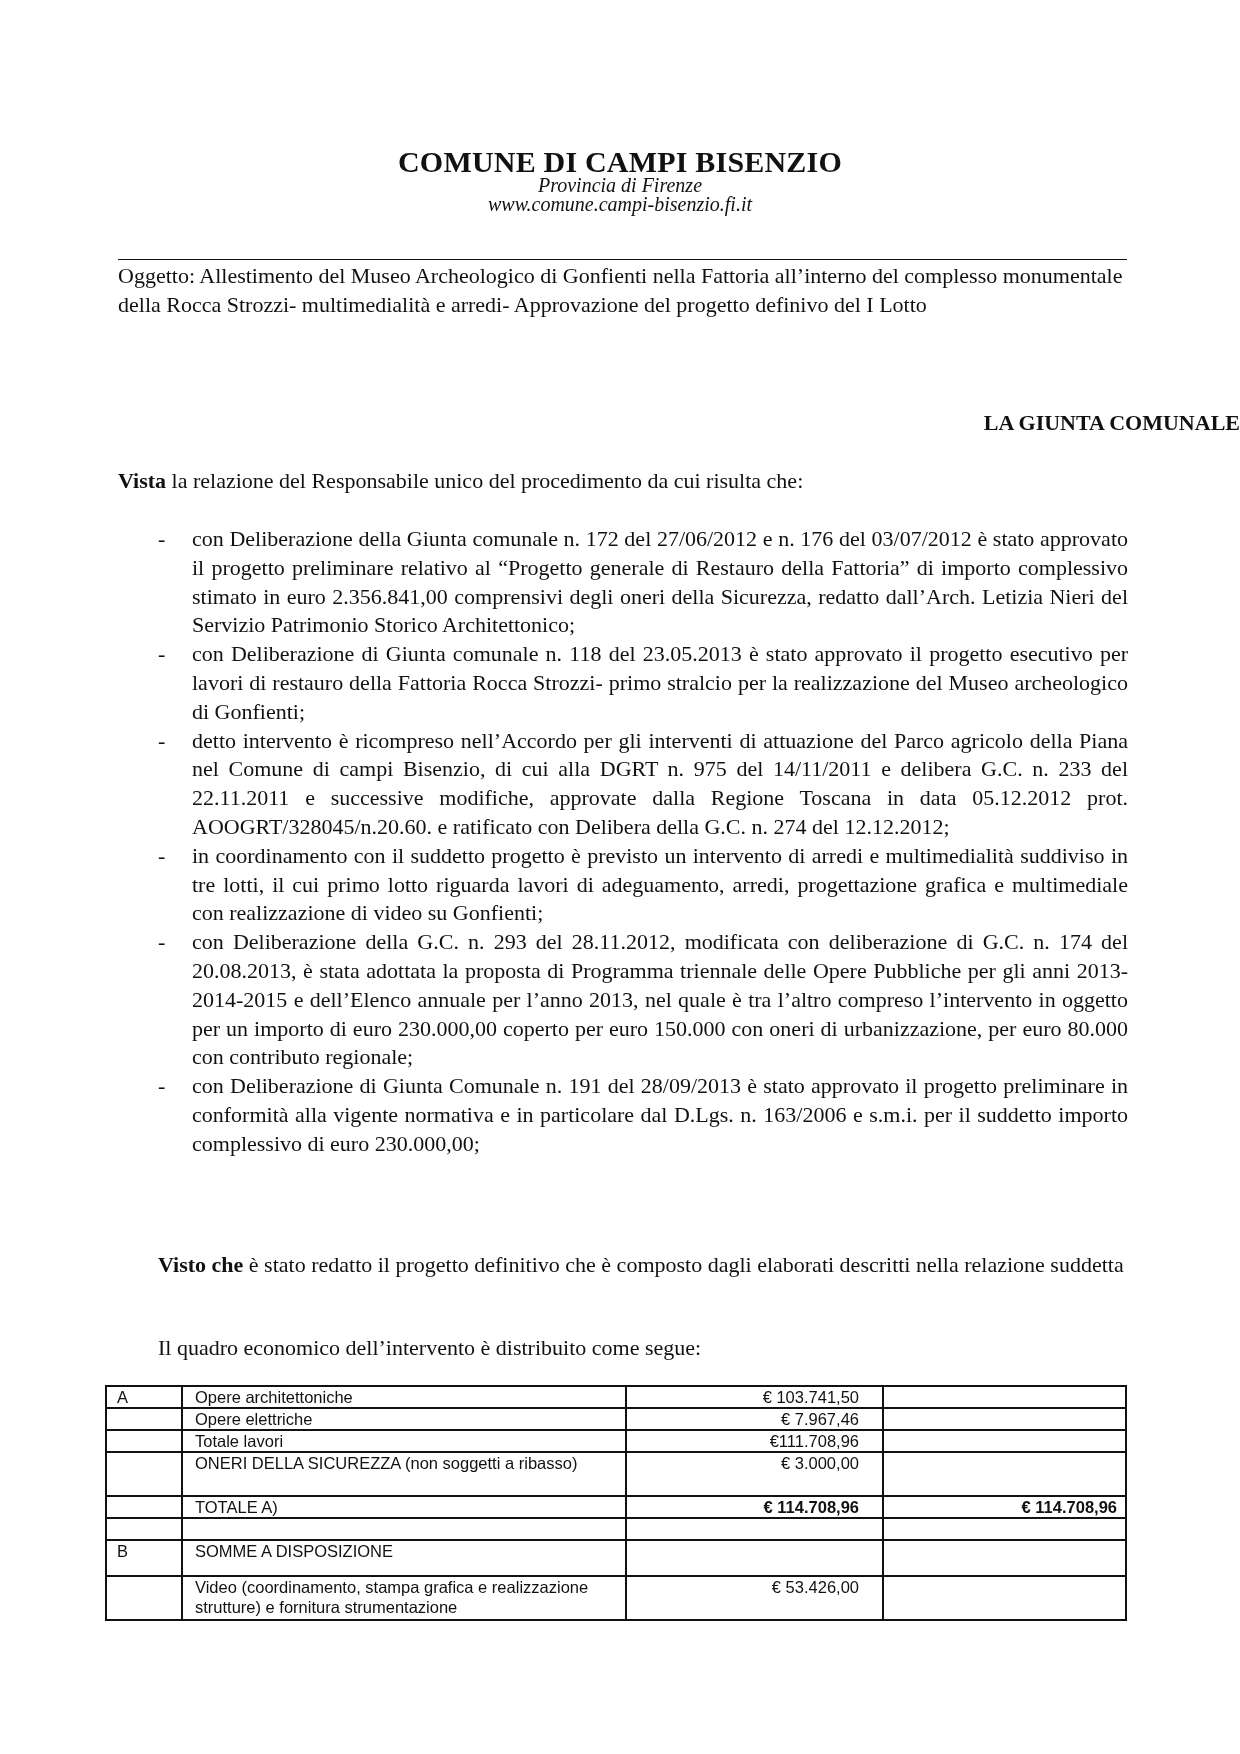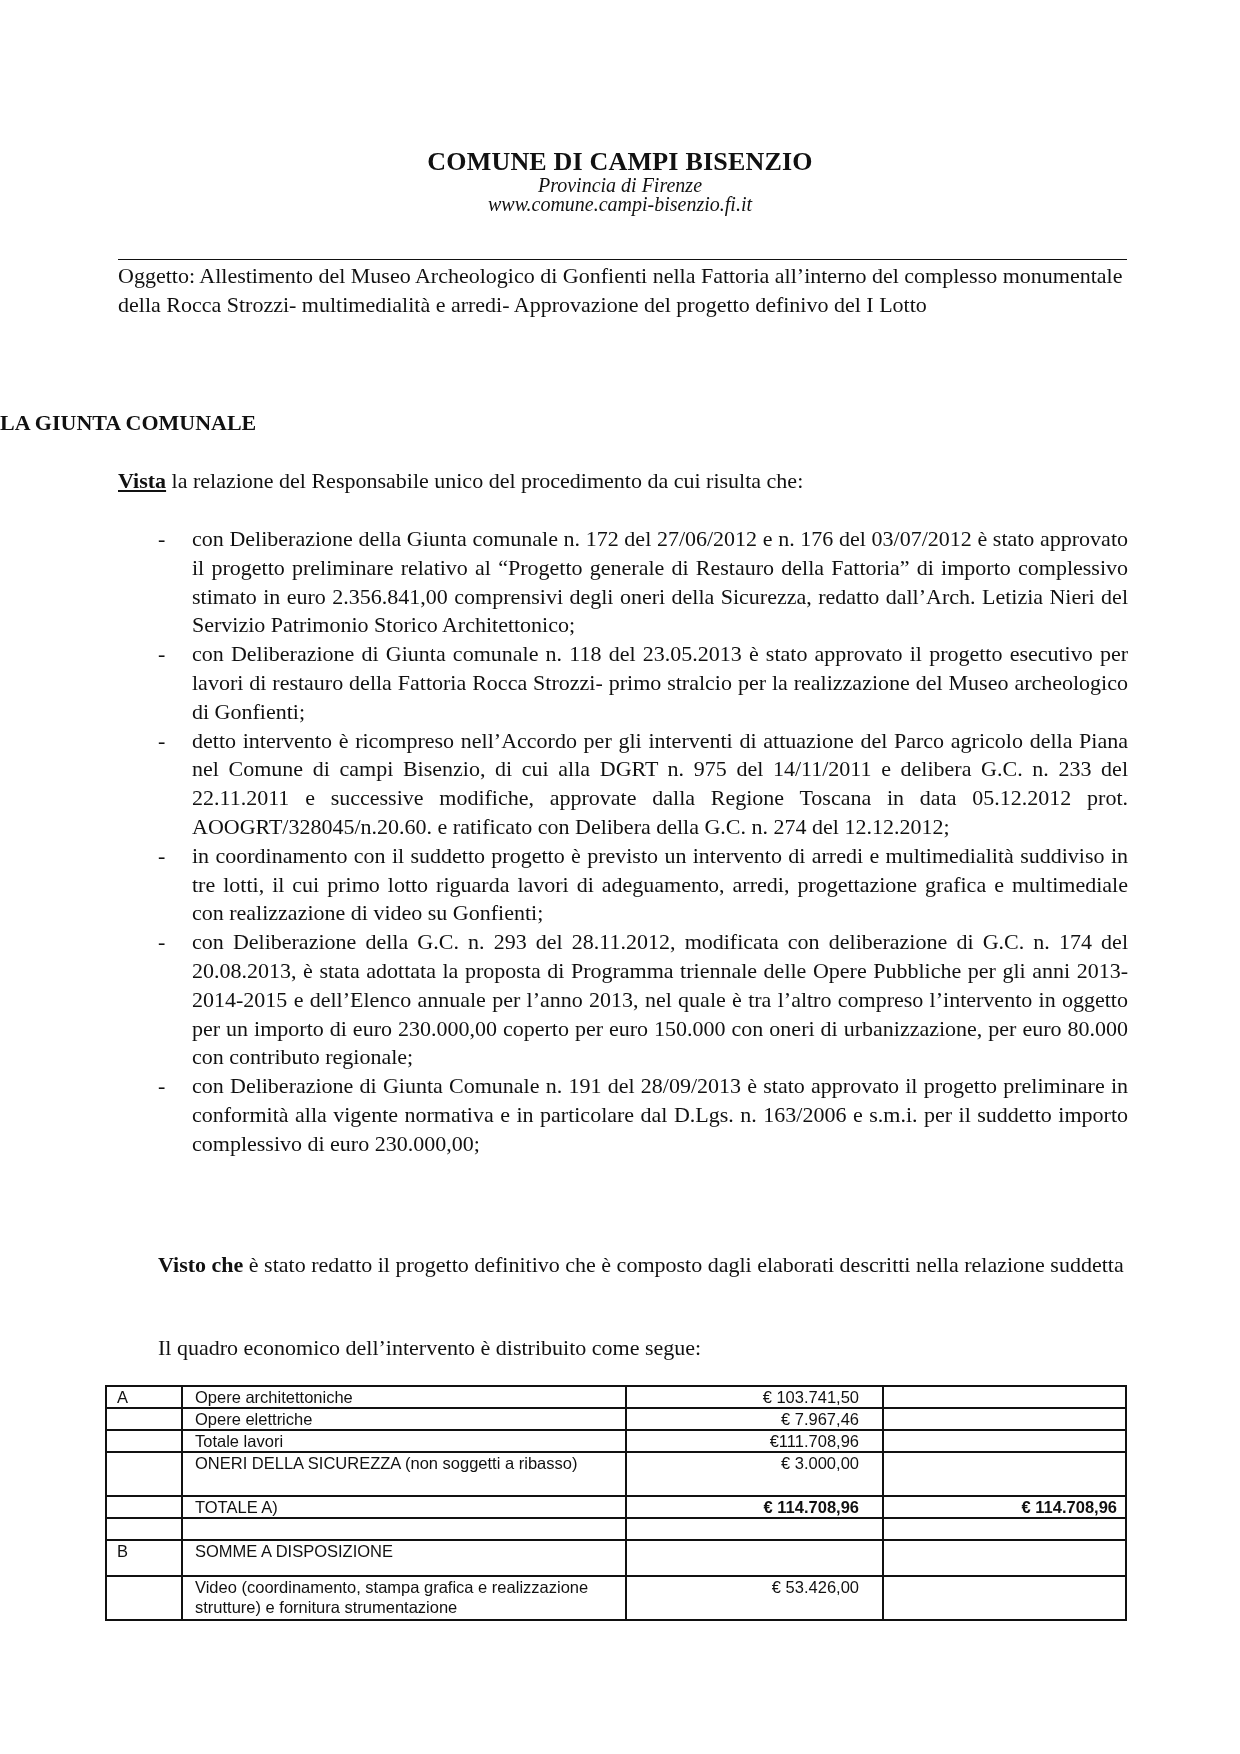--- a/index.html
+++ b/index.html
@@ -1,31 +1,31 @@
 <!DOCTYPE html>
 <html><head>
 <meta charset="utf-8">
 <style>
   html, body { margin: 0; padding: 0; background: #ffffff; }
   body { width: 1240px; height: 1754px; position: relative; overflow: hidden;
          font-family: "Liberation Serif", "DejaVu Serif", serif; color: #111; }
   .page { position: absolute; left: 0; top: 0; width: 1240px; height: 1754px; }
 
   .letterhead { position: absolute; left: 0; width: 1240px; text-align: center; top: 148px; }
-  .lh-name { font-size: 26px; font-weight: bold; letter-spacing: 0.2px; line-height: 28px; text-align: center; }
+  .lh-name { font-size: 30px; font-weight: bold; letter-spacing: 0.2px; line-height: 28px; text-align: center; }
   .lh-line { font-size: 20px; line-height: 19px; font-style: italic; }
 
   .rule { position: absolute; left: 118px; width: 1009px; top: 259px; height: 0; border-top: 1.5px solid #111; }
 
   .subject { position: absolute; left: 118px; width: 1010px; top: 262px; font-size: 22px; line-height: 28.5px; }
 
-  .title { position: absolute; left: 0; width: 1240px; top: 410px; text-align: left; font-size: 22px; font-weight: bold; }
+  .title { position: absolute; left: 0; width: 1240px; top: 410px; text-align: right; font-size: 22px; font-weight: bold; }
 
   .vista { position: absolute; left: 118px; top: 467px; font-size: 22px; line-height: 28px; }
-  .vista b { font-weight: bold; text-decoration: underline; }
+  .vista b { font-weight: bold; }
 
   .bullets { position: absolute; left: 118px; width: 1010px; top: 525px; font-size: 22px; line-height: 28.8px; margin: 0; padding: 0; list-style: none; }
   .bullets li { position: relative; padding-left: 74px; text-align: justify; text-align-last: left; }
   .bullets li .dash { position: absolute; left: 40px; top: 0; }
 
   .visto { position: absolute; left: 118px; width: 1010px; top: 1251px; font-size: 22px; line-height: 28.5px; text-align: justify; text-indent: 40px; }
   .visto b { font-weight: bold; }
 
   .quadro { position: absolute; left: 158px; top: 1334px; font-size: 22px; line-height: 28px; }
 

